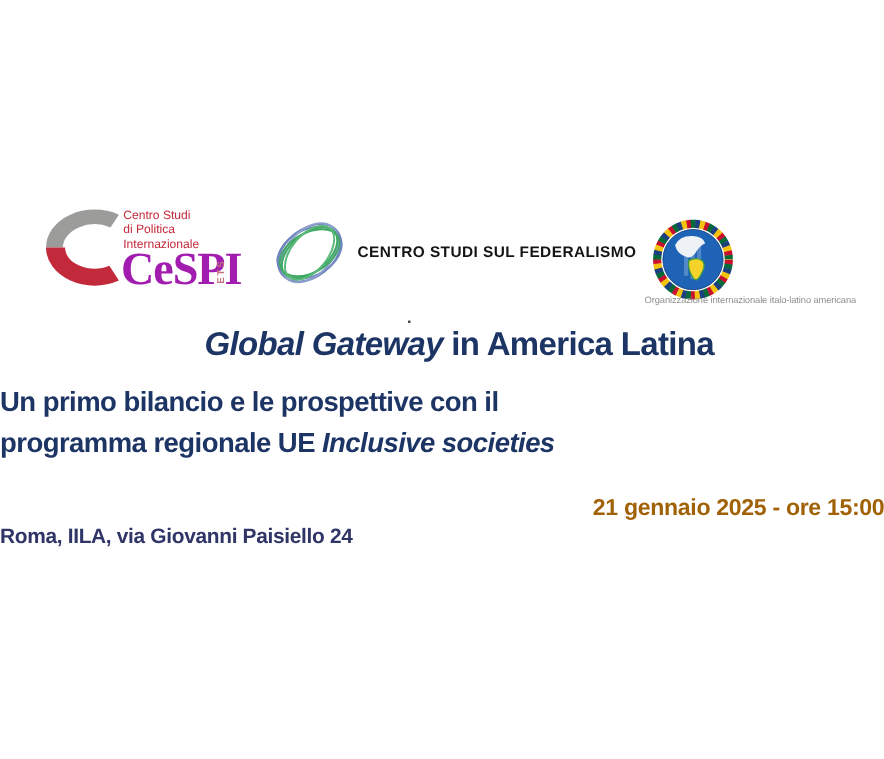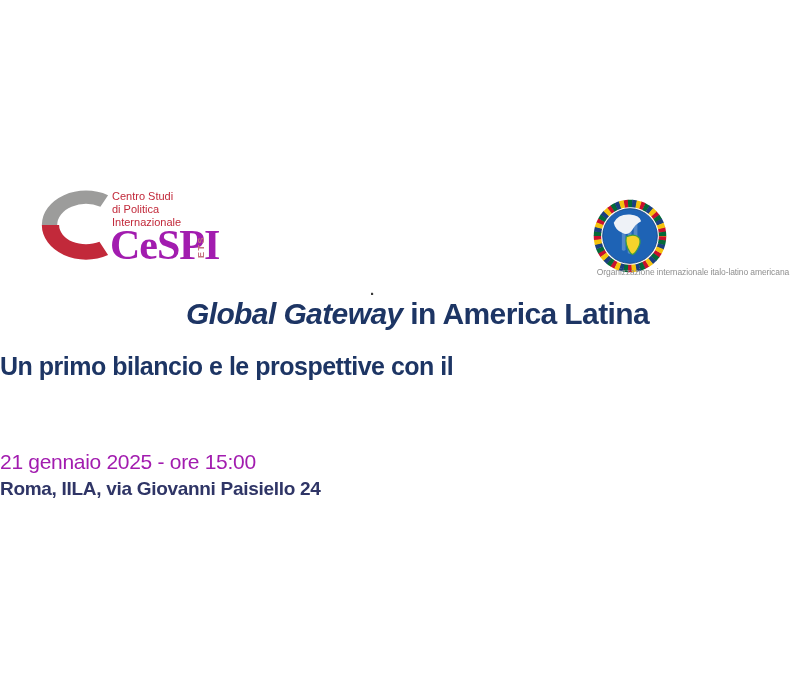--- a/index.html
+++ b/index.html
@@ -49,21 +49,20 @@
   .iila { position: absolute; left: 588px; top: 197px; width: 210px; height: 85px; }
   .iila-emblem { position: absolute; left: 5px; top: 2px; width: 74px; height: 74px; }
   .iila-word {
     position: absolute; left: 82px; top: -2px;
     font-size: 54px; line-height: 66px; font-weight: 700;
     color: #23357d; letter-spacing: 5px;
     -webkit-text-stroke: 1.6px #23357d;
   }
   .iila-tagline {
     position: absolute; left: -2px; top: 70px; width: 214px;
-    text-align: center;
     font-size: 8.5px; color: #8f8f8f; letter-spacing: -0.1px;
     white-space: nowrap;
   }
 
   
   .stray-dot {
     position: absolute; left: 370px; top: 281px;
     font-size: 15px; font-weight: 700; color: #3a3a3a;
   }
   .evt-title {
@@ -74,22 +73,22 @@
   .evt-title .it { font-style: italic; }
   .evt-subtitle {
     position: absolute; left: 0; top: 348px; width: 804px;
     text-align: left;
     font-size: 25px; line-height: 37px; font-weight: 700;
     color: #1d3564; letter-spacing: -0.5px;
   }
   .evt-subtitle .it { font-style: italic; }
   .evt-date {
     position: absolute; left: 0; top: 450px; width: 804px;
-    text-align: left;
-    font-size: 21px; font-weight: 400; color: #a21caf; letter-spacing: -0.3px;
+    text-align: right;
+    font-size: 21px; font-weight: 700; color: #a16207; letter-spacing: -0.3px;
   }
   .evt-location {
     position: absolute; left: 0; top: 478px; width: 804px;
     font-size: 19px; font-weight: 700; color: #2f3566; letter-spacing: -0.3px;
   }
 </style>
 </head>
 <body>
 
 <div class="page">
@@ -103,20 +102,33 @@
       </svg>
       <div class="cespi-org">
         <div>Centro Studi</div>
         <div>di Politica</div>
         <div>Internazionale</div>
       </div>
       <div class="cespi-word">CeSPI</div>
       <div class="cespi-ets">ETS</div>
     </div>
 
+    <div class="csf">
+      <svg class="csf-globe" viewBox="0 0 100 90">
+        <g fill="none" stroke-width="2.3">
+          <ellipse cx="48" cy="46" rx="40" ry="27" stroke="#6e86bd" transform="rotate(-28 48 46)"></ellipse>
+          <ellipse cx="48" cy="46" rx="41" ry="28" stroke="#6e86bd" transform="rotate(-38 48 46)"></ellipse>
+          <ellipse cx="48" cy="46" rx="40" ry="26" stroke="#8d9fcb" transform="rotate(-48 48 46)"></ellipse>
+          <ellipse cx="48" cy="46" rx="38" ry="23" stroke="#3fa863" transform="rotate(-30 48 46)"></ellipse>
+          <ellipse cx="48" cy="46" rx="38" ry="22" stroke="#3fa863" transform="rotate(-40 48 46)"></ellipse>
+          <ellipse cx="48" cy="46" rx="37" ry="21" stroke="#5cb97c" transform="rotate(-50 48 46)"></ellipse>
+        </g>
+      </svg>
+      <div class="csf-name">CENTRO STUDI SUL FEDERALISMO</div>
+    </div>
 
     <div class="iila">
       <svg class="iila-emblem" viewBox="0 0 100 100">
 
         <circle cx="50" cy="50" r="50" fill="#ffffff"></circle>
         <g fill="none" stroke-width="10">
           <circle cx="50" cy="50" r="44" pathLength="100" stroke="#c8102e" stroke-dasharray="2.2 5.8"></circle>
           <circle cx="50" cy="50" r="44" pathLength="100" stroke="#046a38" stroke-dasharray="2.2 5.8" stroke-dashoffset="-2"></circle>
           <circle cx="50" cy="50" r="44" pathLength="100" stroke="#1b3f7f" stroke-dasharray="2.2 5.8" stroke-dashoffset="-4"></circle>
           <circle cx="50" cy="50" r="44" pathLength="100" stroke="#f4c20d" stroke-dasharray="2.2 5.8" stroke-dashoffset="-6"></circle>
@@ -137,18 +149,19 @@
     </div>
 
   </div>
 
   <div class="stray-dot">.</div>
 
   <div class="evt-title"><span class="it">Global Gateway</span><span> in America Latina</span></div>
 
   <div class="evt-subtitle">
     <div>Un primo bilancio e le prospettive con il</div>
+    <div><span>programma regionale UE </span><span class="it">Inclusive societies</span></div>
   </div>
 
   <div class="evt-date">21 gennaio 2025 - ore 15:00</div>
   <div class="evt-location">Roma, IILA, via Giovanni Paisiello 24</div>
 
 </div>
 
 </body></html>

